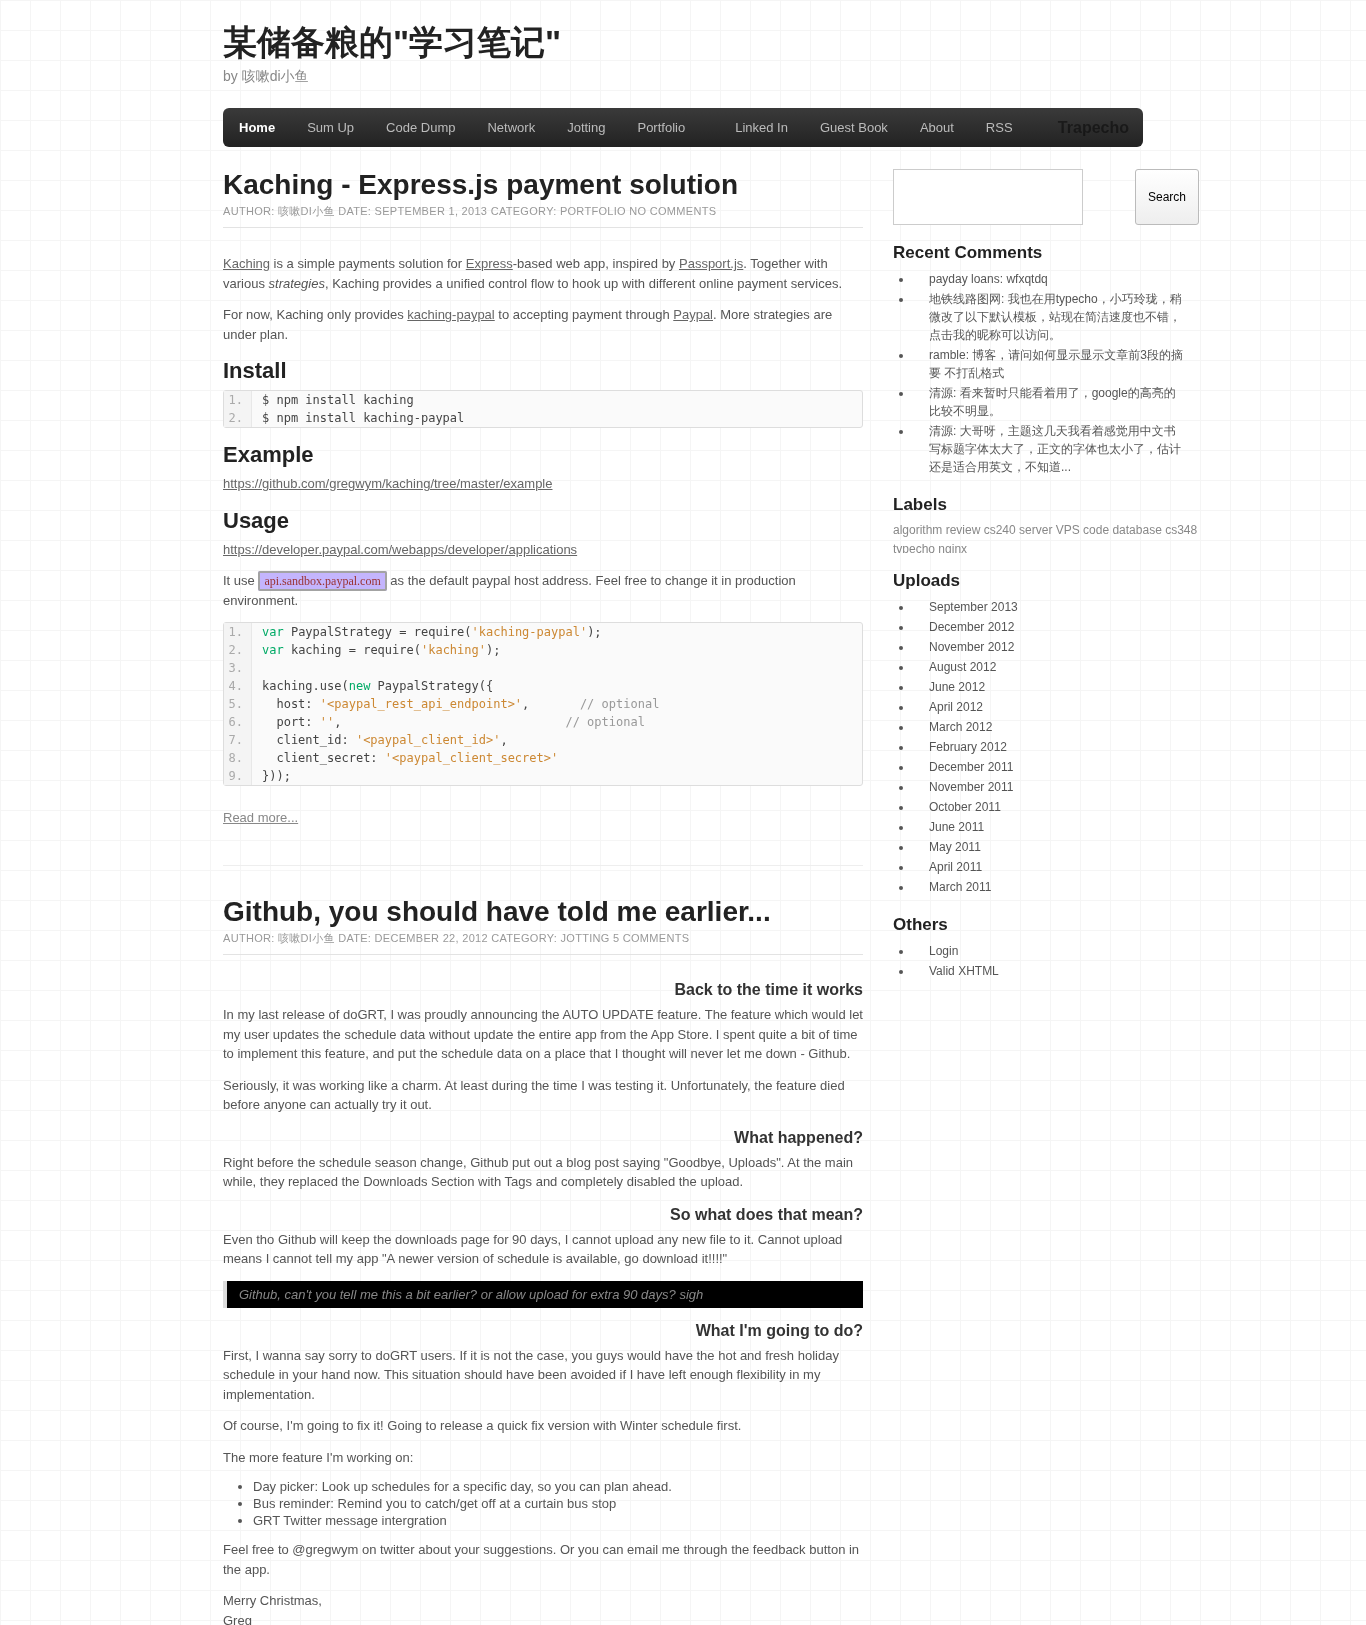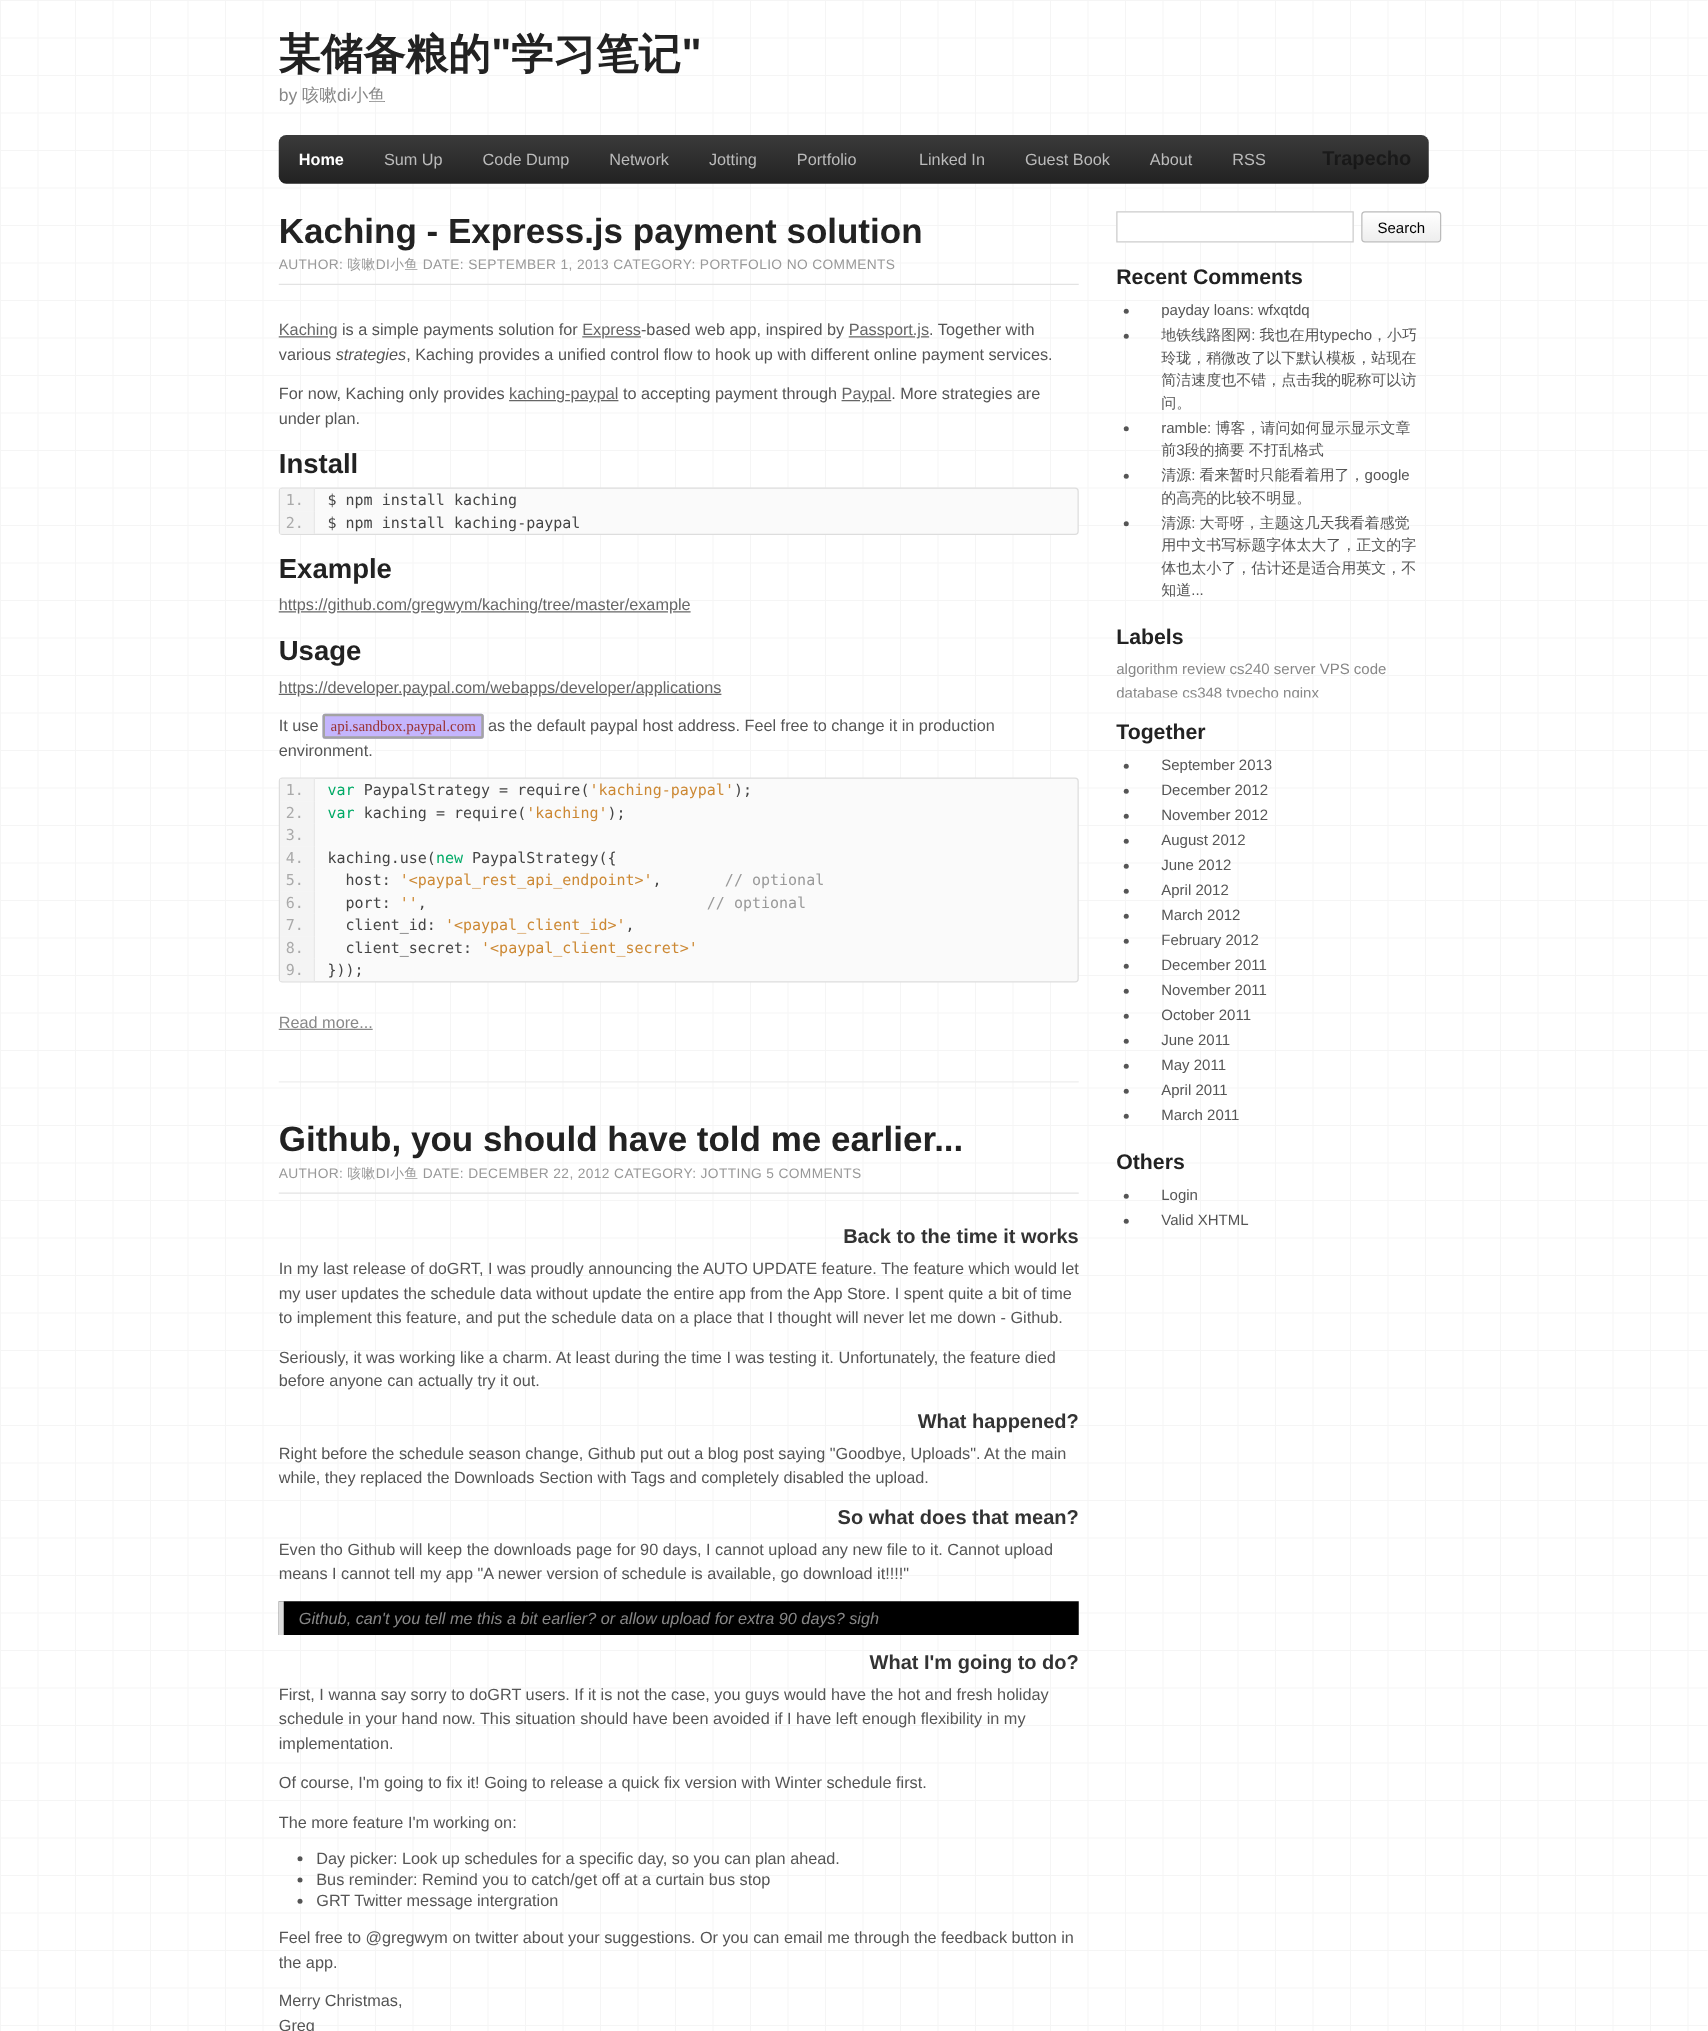--- a/index.html
+++ b/index.html
@@ -39,21 +39,21 @@
 .cmt { color: #999; }
 .inline-code { background: #c4b5fd; color: #933; padding: 1px 4px; border: 2px solid #a3a3a3; border-radius: 2px; font-family: Liberation Serif, serif; font-size: 12px; }
 blockquote { border-left: 4px solid #ddd; padding: 6px 12px; margin: 8px 0 14px; color: #888; font-style: italic; background: #000000; }
 aside .box { margin-bottom: 18px; }
 aside h3 { font-size: 17px; font-weight: 700; color: #222; margin-bottom: 6px; }
 aside ul { list-style: disc; margin-left: 20px; }
 aside li { color: #555; font-size: 12px; padding: 1px 16px; line-height: 1.5; }
 aside li a { color: #555; text-decoration: none; }
 .searchrow { display: flex; gap: 6px; margin-bottom: 18px; }
 .searchrow input[type=text] { flex: 1; border: 1px solid #ccc; padding: 4px 6px; font-size: 13px; }
-.searchrow button { border: 1px solid #bbb; background: linear-gradient(#fff,#eee); padding: 4px 12px; border-radius: 3px; font-size: 12px; cursor: pointer; }
+.searchrow button { border: 1px solid #bbb; background: linear-gradient(#fff,#eee); padding: 20px 12px; border-radius: 3px; font-size: 12px; cursor: pointer; margin-left: 46px; }
 .labels { color: #888; font-size: 12px; line-height: 1.6; height: 32px; overflow: hidden; }
 hr.sep { border: none; border-top: 1px solid #eee; margin: 30px 0; }
 </style>
 </head>
 <body>
 
 <div class="container">
   <header>
     <h1 class="site-title">某储备粮的"学习笔记"</h1>
     <div class="tagline">by 咳嗽di小鱼</div>
@@ -187,21 +187,21 @@
           <li><a href="#">ramble: 博客，请问如何显示显示文章前3段的摘要 不打乱格式</a></li>
           <li><a href="#">清源: 看来暂时只能看着用了，google的高亮的比较不明显。</a></li>
           <li><a href="#">清源: 大哥呀，主题这几天我看着感觉用中文书写标题字体太大了，正文的字体也太小了，估计还是适合用英文，不知道...</a></li>
         </ul>
       </div>
       <div class="box">
         <h3>Labels</h3>
         <div class="labels">algorithm review cs240 server VPS code database cs348 typecho nginx</div>
       </div>
       <div class="box">
-        <h3>Together</h3>
+        <h3>Uploads</h3>
         <ul id="archives-list">
             <li><a href="#">September 2013</a></li>
             <li><a href="#">December 2012</a></li>
             <li><a href="#">November 2012</a></li>
             <li><a href="#">August 2012</a></li>
             <li><a href="#">June 2012</a></li>
             <li><a href="#">April 2012</a></li>
             <li><a href="#">March 2012</a></li>
             <li><a href="#">February 2012</a></li>
             <li><a href="#">December 2011</a></li>

